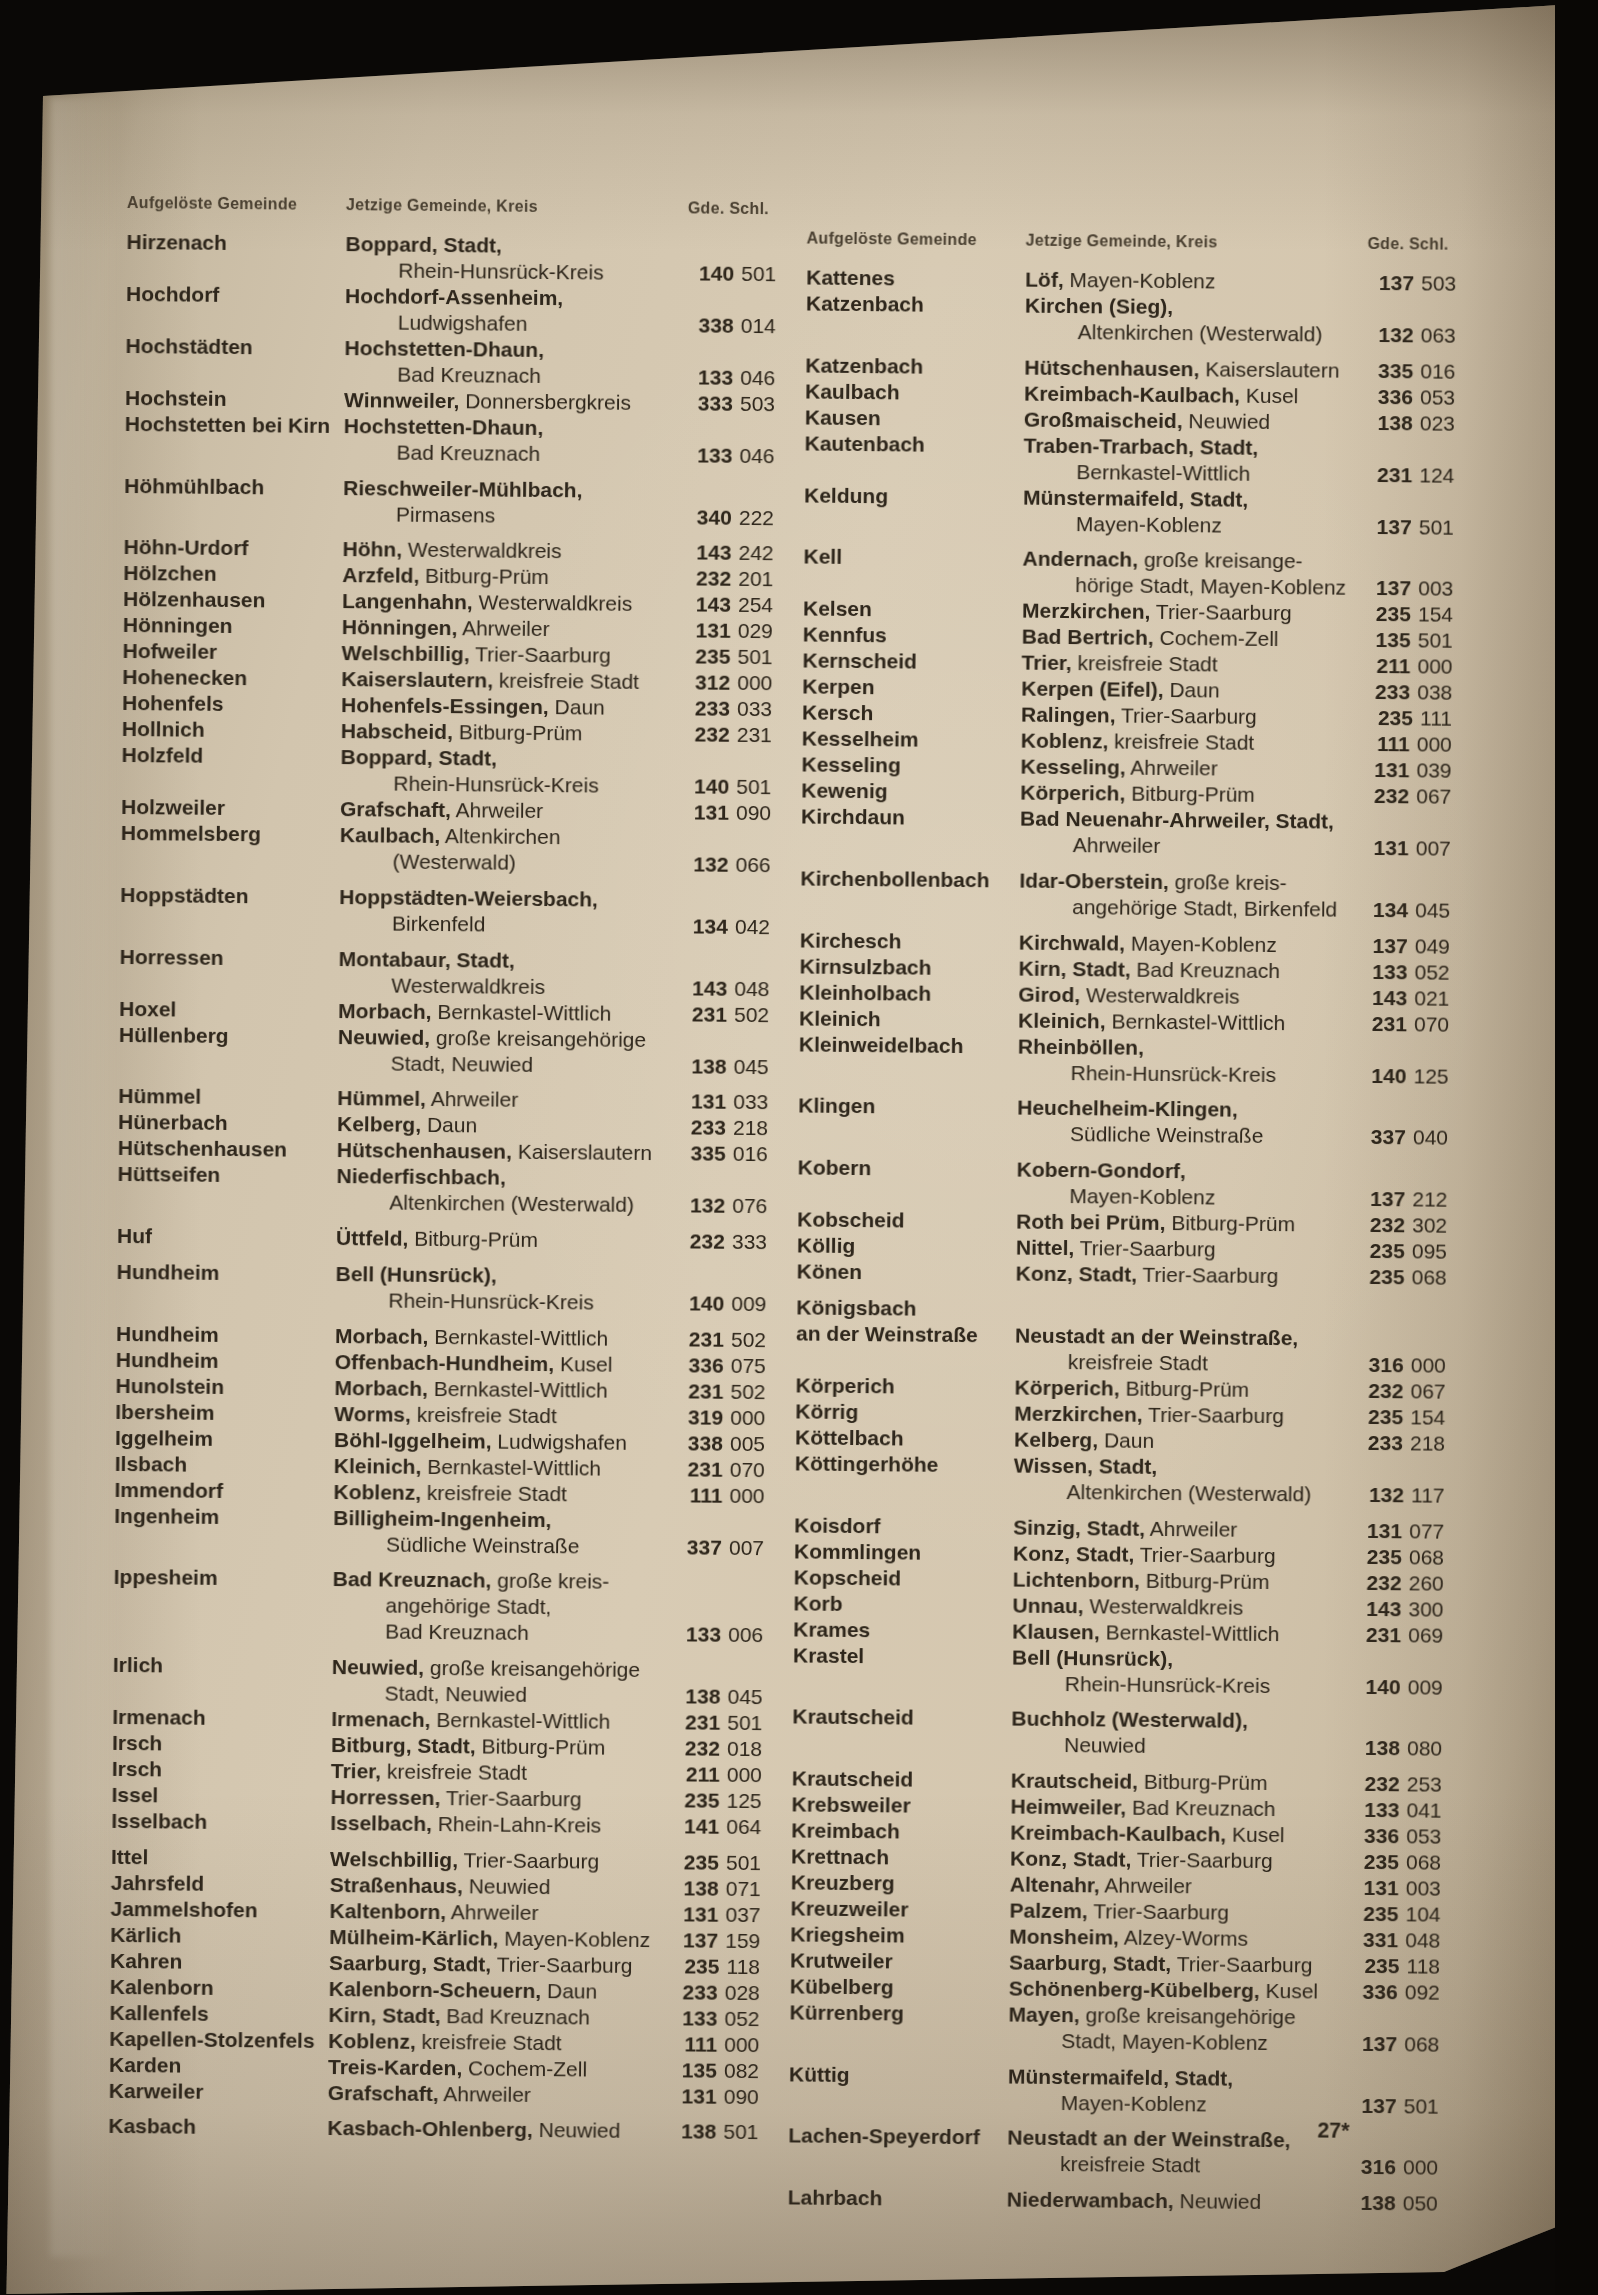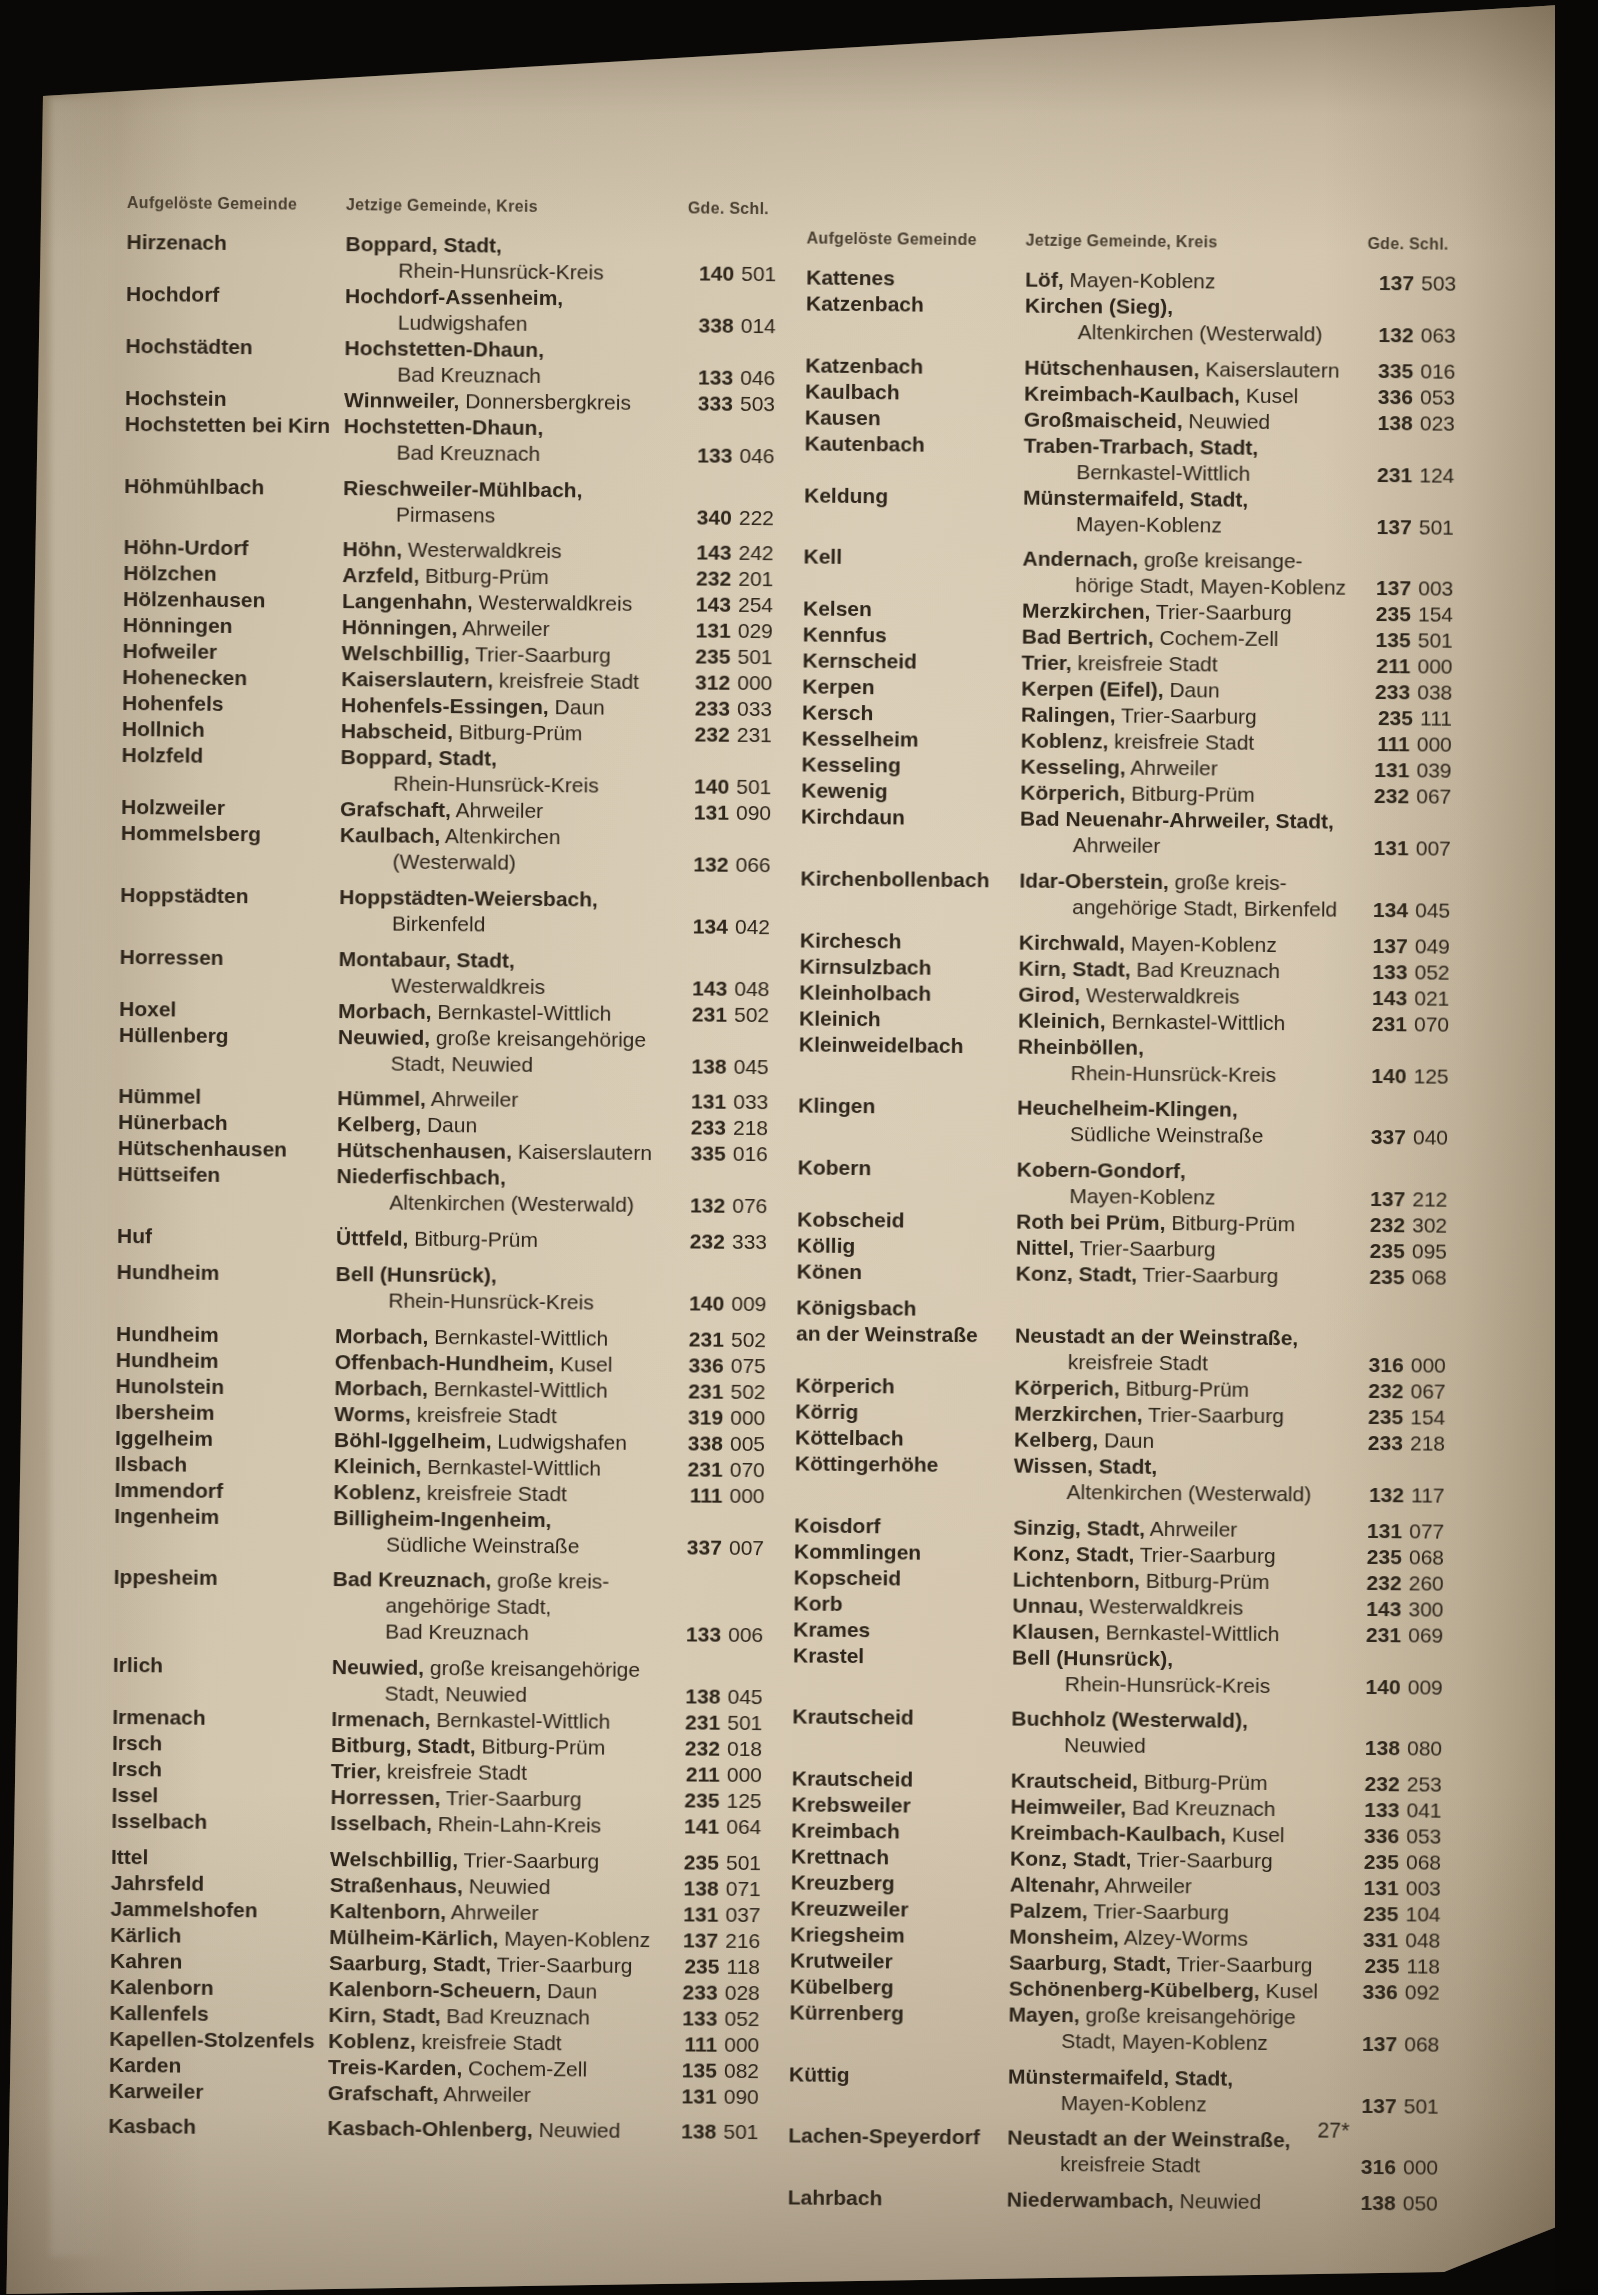--- a/index.html
+++ b/index.html
@@ -50,21 +50,21 @@
   .nm{font-weight:700;overflow:visible;}
   .tg{overflow:visible;}
   .tg.cont{padding-left:53px;}
   .tg .b{font-weight:700;}
   .tg .r{font-weight:400;}
   .cd{text-align:right;font-weight:400;}
   .cd .b{font-weight:700;}
   .cd .r{margin-left:7.1px;}
   .page-number{
     position:absolute;left:1336px;top:2107px;
-    font-size:21.3px;font-weight:400;color:#2e261b;
+    font-size:21.3px;font-weight:700;color:#2e261b;
   }
 </style>
 </head>
 <body>
 
 <div class="photo">
   <div class="paper">
     <div class="edge-highlight"></div>
     <div class="content">
 
@@ -467,21 +467,21 @@
               <div class="line">
                 <span class="nm">Jammelshofen</span>
                 <span class="tg"><span class="b">Kaltenborn,</span> <span class="r">Ahrweiler</span></span>
                 <span class="cd"><span class="b">131</span><span class="r">037</span></span>
               </div>
             </div>
             <div class="row">
               <div class="line">
                 <span class="nm">Kärlich</span>
                 <span class="tg"><span class="b">Mülheim-Kärlich,</span> <span class="r">Mayen-Koblenz</span></span>
-                <span class="cd"><span class="b">137</span><span class="r">216</span></span>
+                <span class="cd"><span class="b">137</span><span class="r">159</span></span>
               </div>
             </div>
             <div class="row">
               <div class="line">
                 <span class="nm">Kahren</span>
                 <span class="tg"><span class="b">Saarburg, Stadt,</span> <span class="r">Trier-Saarburg</span></span>
                 <span class="cd"><span class="b">235</span><span class="r">118</span></span>
               </div>
             </div>
             <div class="row">

